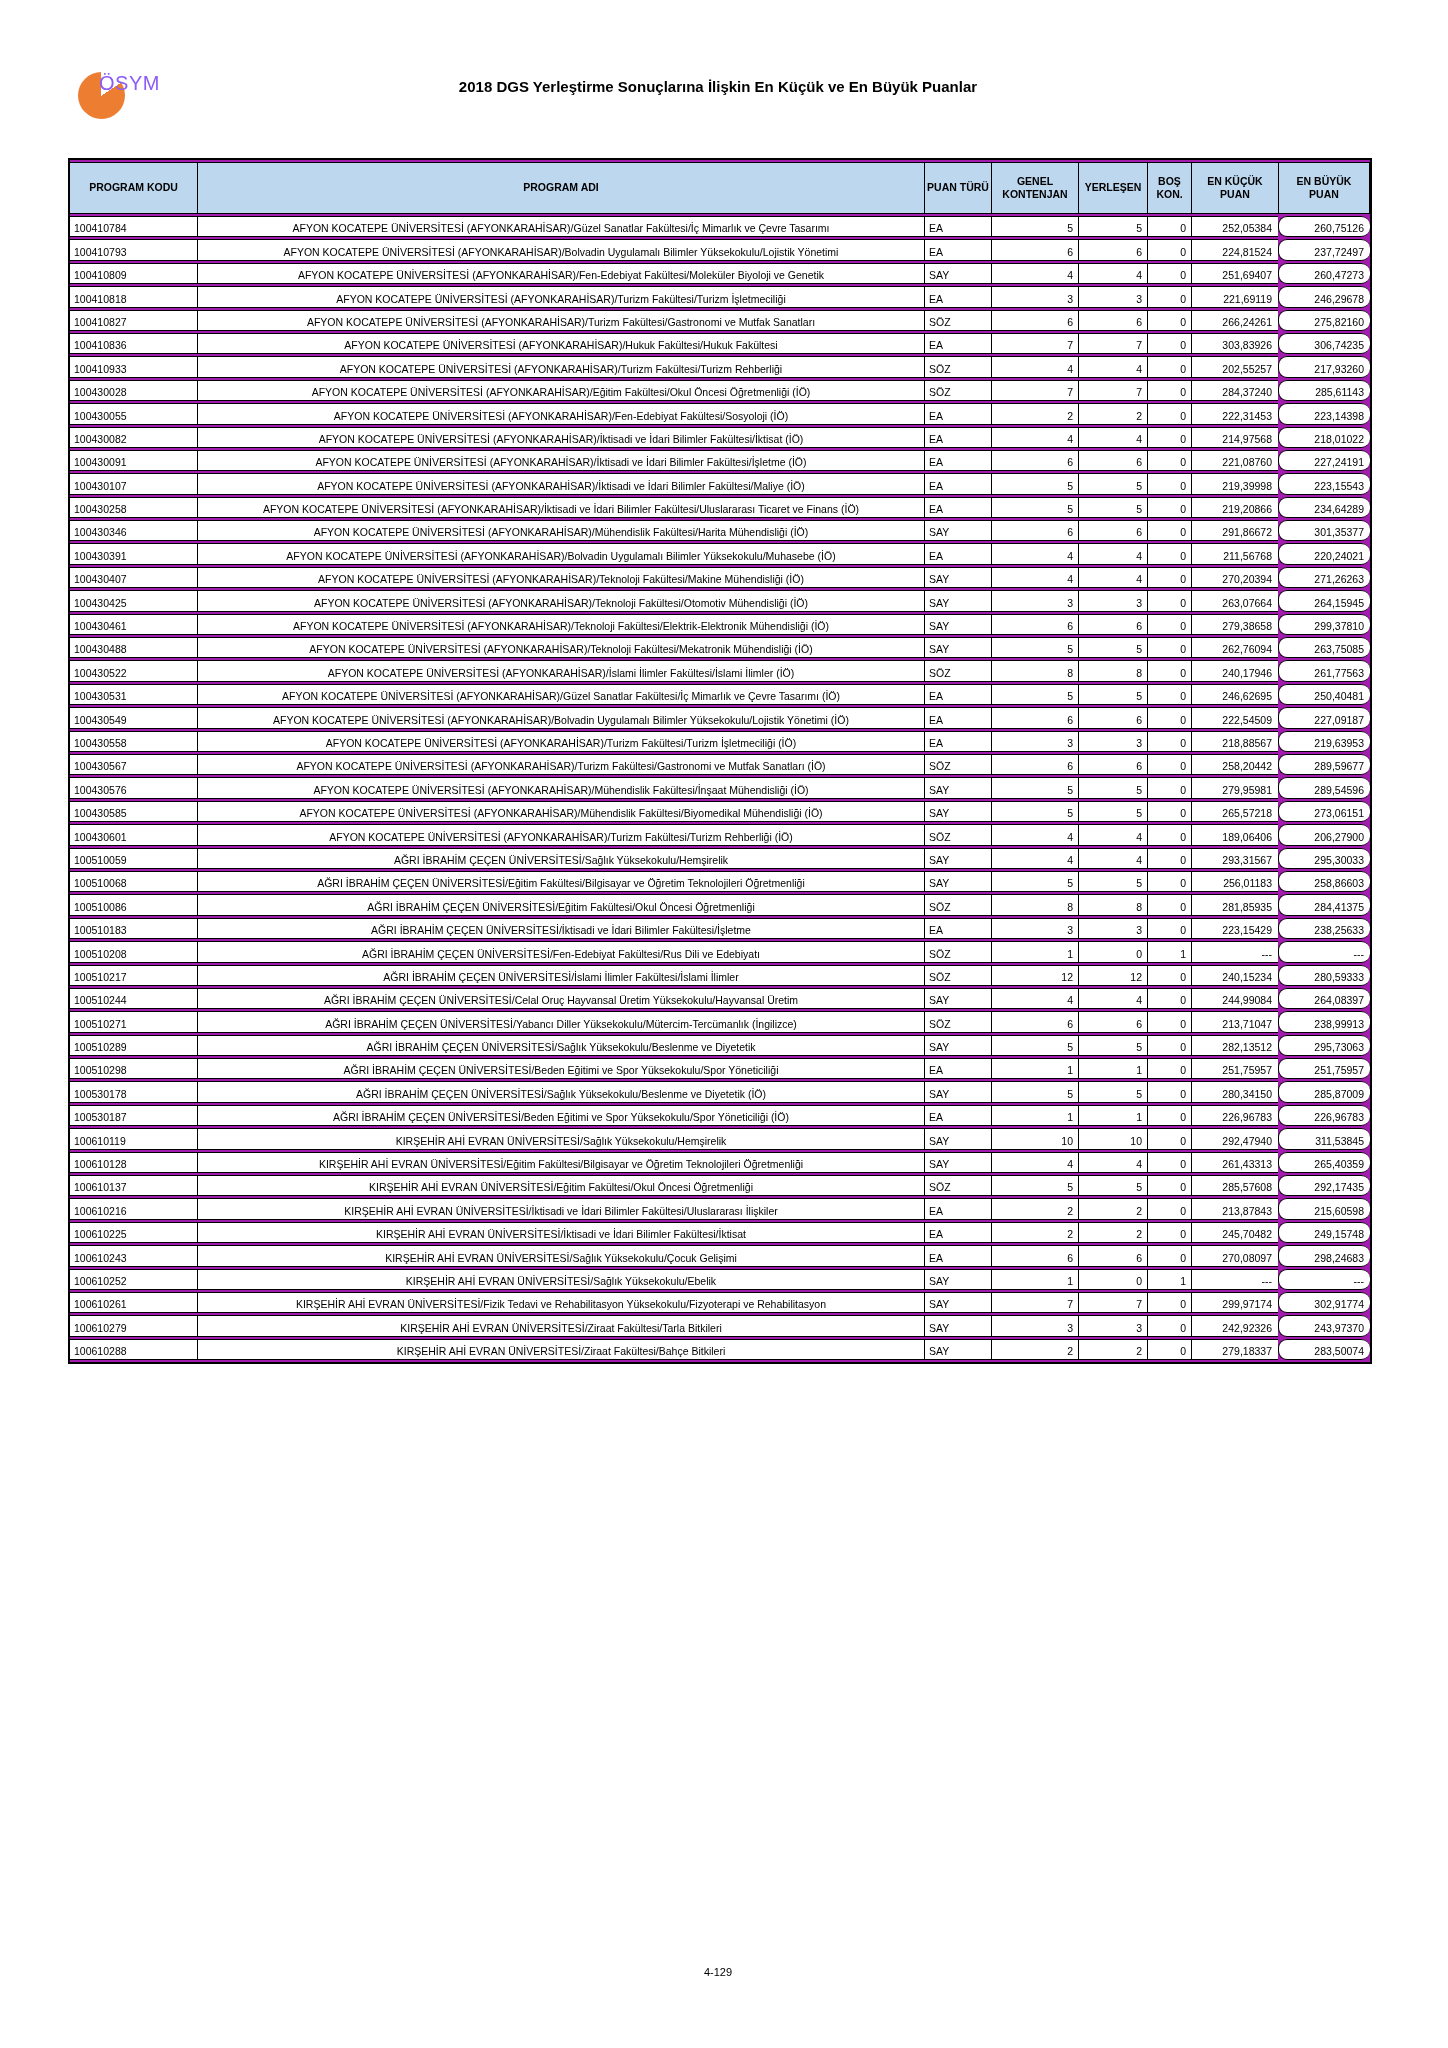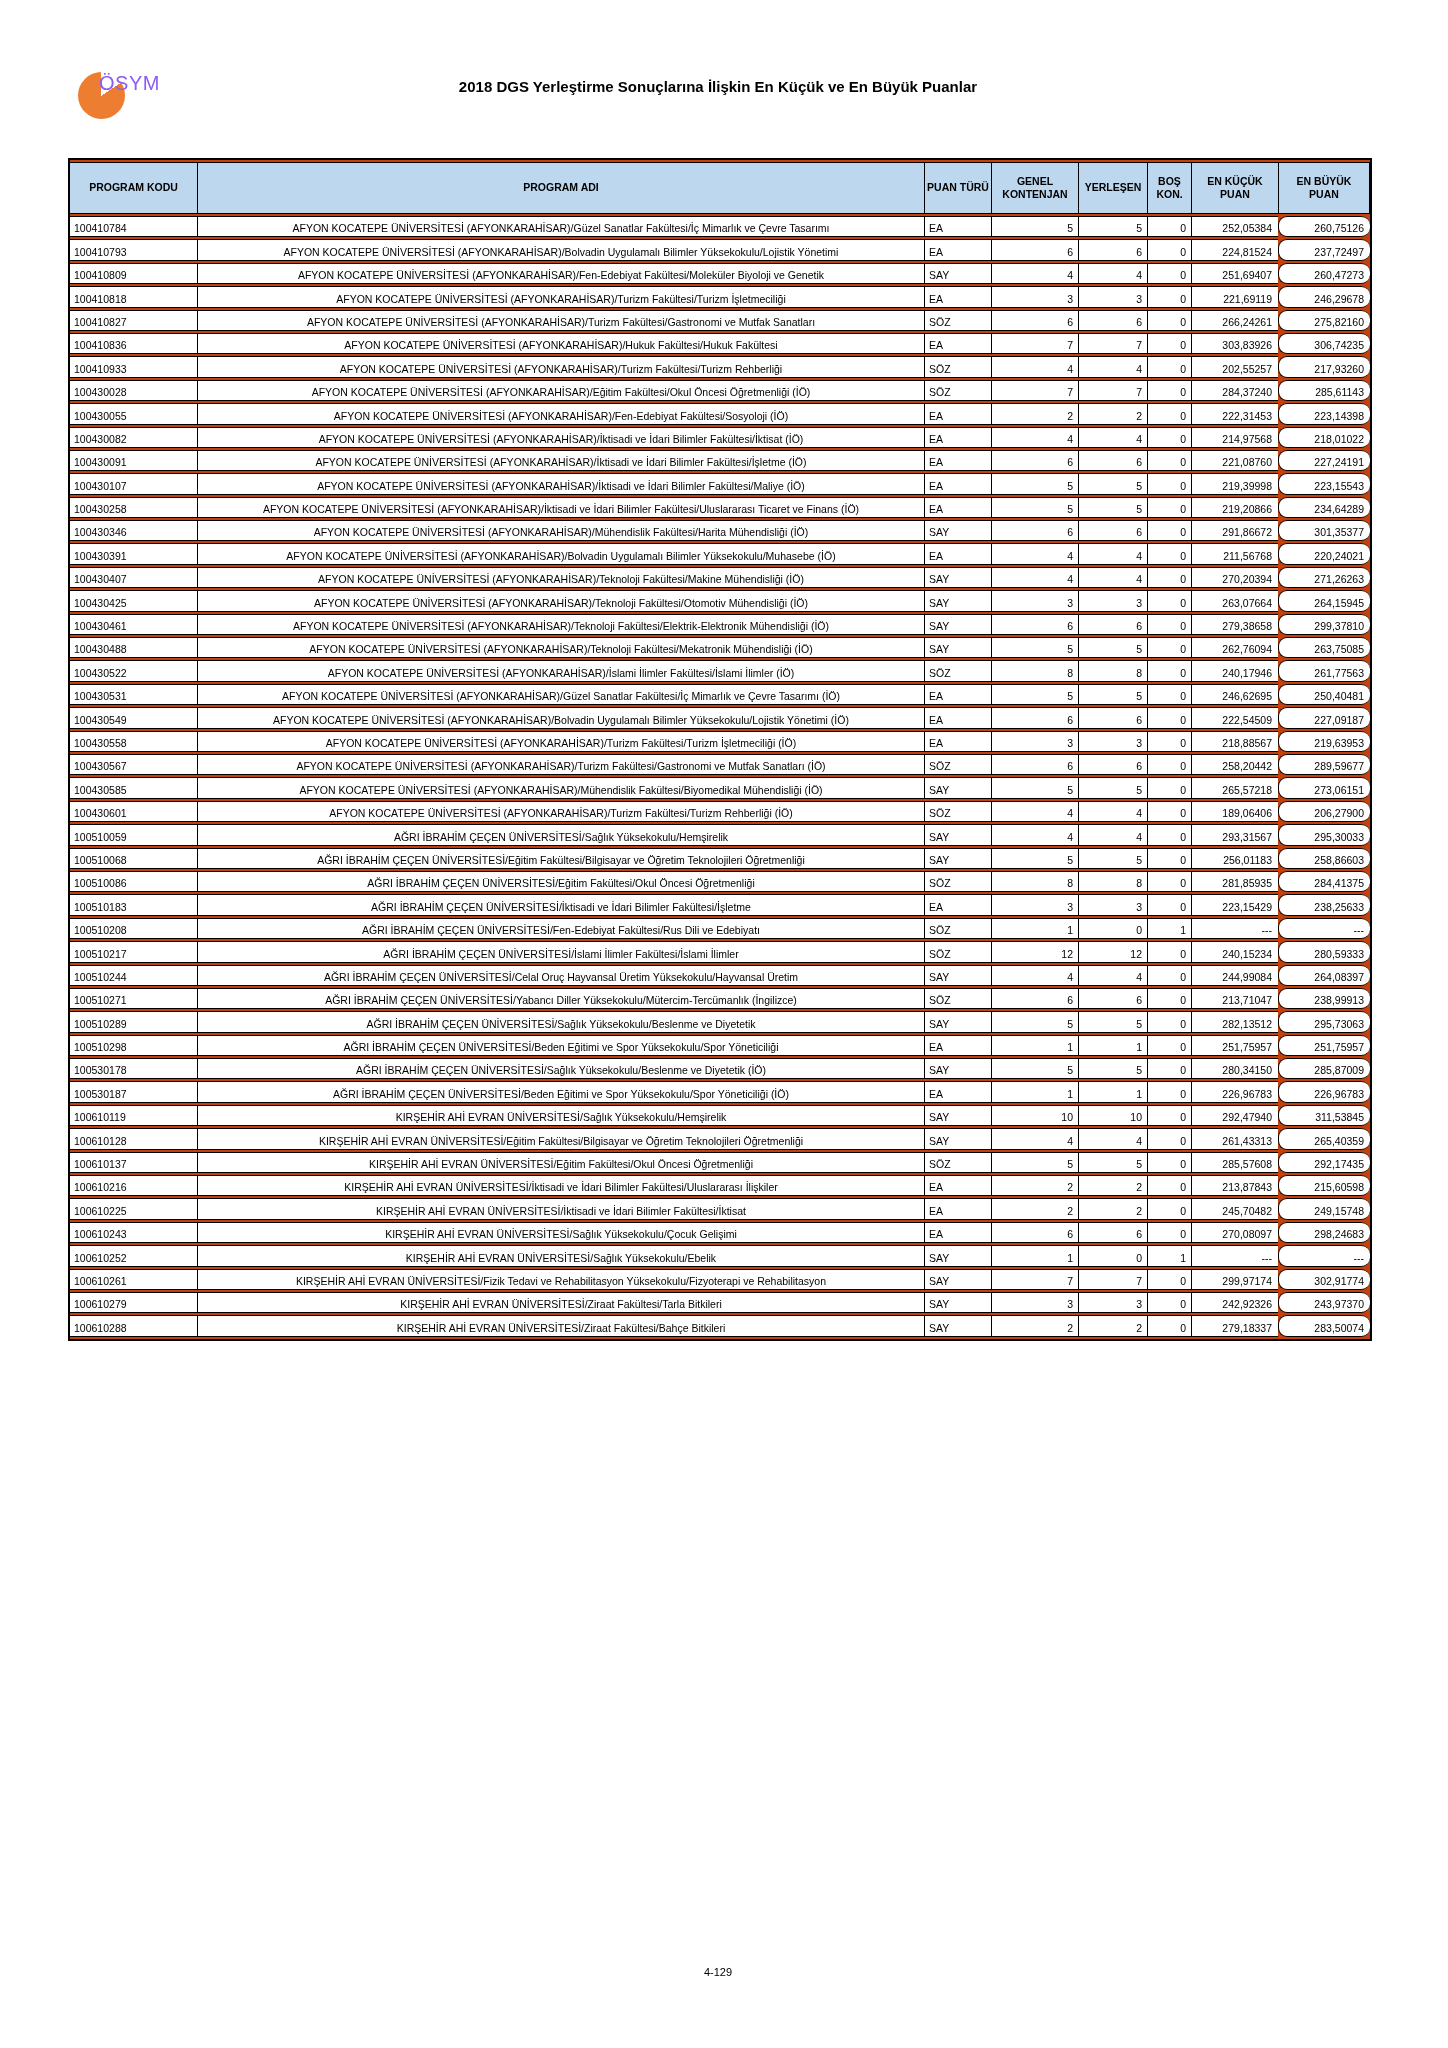--- a/index.html
+++ b/index.html
@@ -19,21 +19,21 @@
     color:#8b5cf6;font-weight:400;
   }
   
   .doc-title{
     position:absolute;left:68px;top:78px;width:1300px;text-align:center;
     font-size:15px;font-weight:bold;color:#000;
   }
   
   .table-wrap{
     position:absolute;left:68px;top:158px;width:1300px;
-    border:2px solid #000;background:#c2410c;
+    border:2px solid #000;background:#a21caf;
   }
   table.results{
     width:100%;border-collapse:separate;border-spacing:0 2px;
     table-layout:fixed;font-size:10.5px;
   }
   th,td{box-sizing:border-box;overflow:hidden;white-space:nowrap;}
   th{
     background:#BDD7EE;border:1px solid #000;border-right:none;
     height:52px;font-size:10.5px;font-weight:bold;text-align:center;
     vertical-align:middle;line-height:1.25;padding:2px 2px;white-space:normal;
@@ -326,20 +326,30 @@
           <td class="c0">100430567</td>
           <td class="c1">AFYON KOCATEPE ÜNİVERSİTESİ (AFYONKARAHİSAR)/Turizm Fakültesi/Gastronomi ve Mutfak Sanatları (İÖ)</td>
           <td class="c2">SÖZ</td>
           <td class="c3">6</td>
           <td class="c4">6</td>
           <td class="c5">0</td>
           <td class="c6">258,20442</td>
           <td class="c7">289,59677</td>
         </tr>
         <tr>
+          <td class="c0">100430576</td>
+          <td class="c1">AFYON KOCATEPE ÜNİVERSİTESİ (AFYONKARAHİSAR)/Mühendislik Fakültesi/İnşaat Mühendisliği (İÖ)</td>
+          <td class="c2">SAY</td>
+          <td class="c3">5</td>
+          <td class="c4">5</td>
+          <td class="c5">0</td>
+          <td class="c6">279,95981</td>
+          <td class="c7">289,54596</td>
+        </tr>
+        <tr>
           <td class="c0">100430585</td>
           <td class="c1">AFYON KOCATEPE ÜNİVERSİTESİ (AFYONKARAHİSAR)/Mühendislik Fakültesi/Biyomedikal Mühendisliği (İÖ)</td>
           <td class="c2">SAY</td>
           <td class="c3">5</td>
           <td class="c4">5</td>
           <td class="c5">0</td>
           <td class="c6">265,57218</td>
           <td class="c7">273,06151</td>
         </tr>
         <tr>

